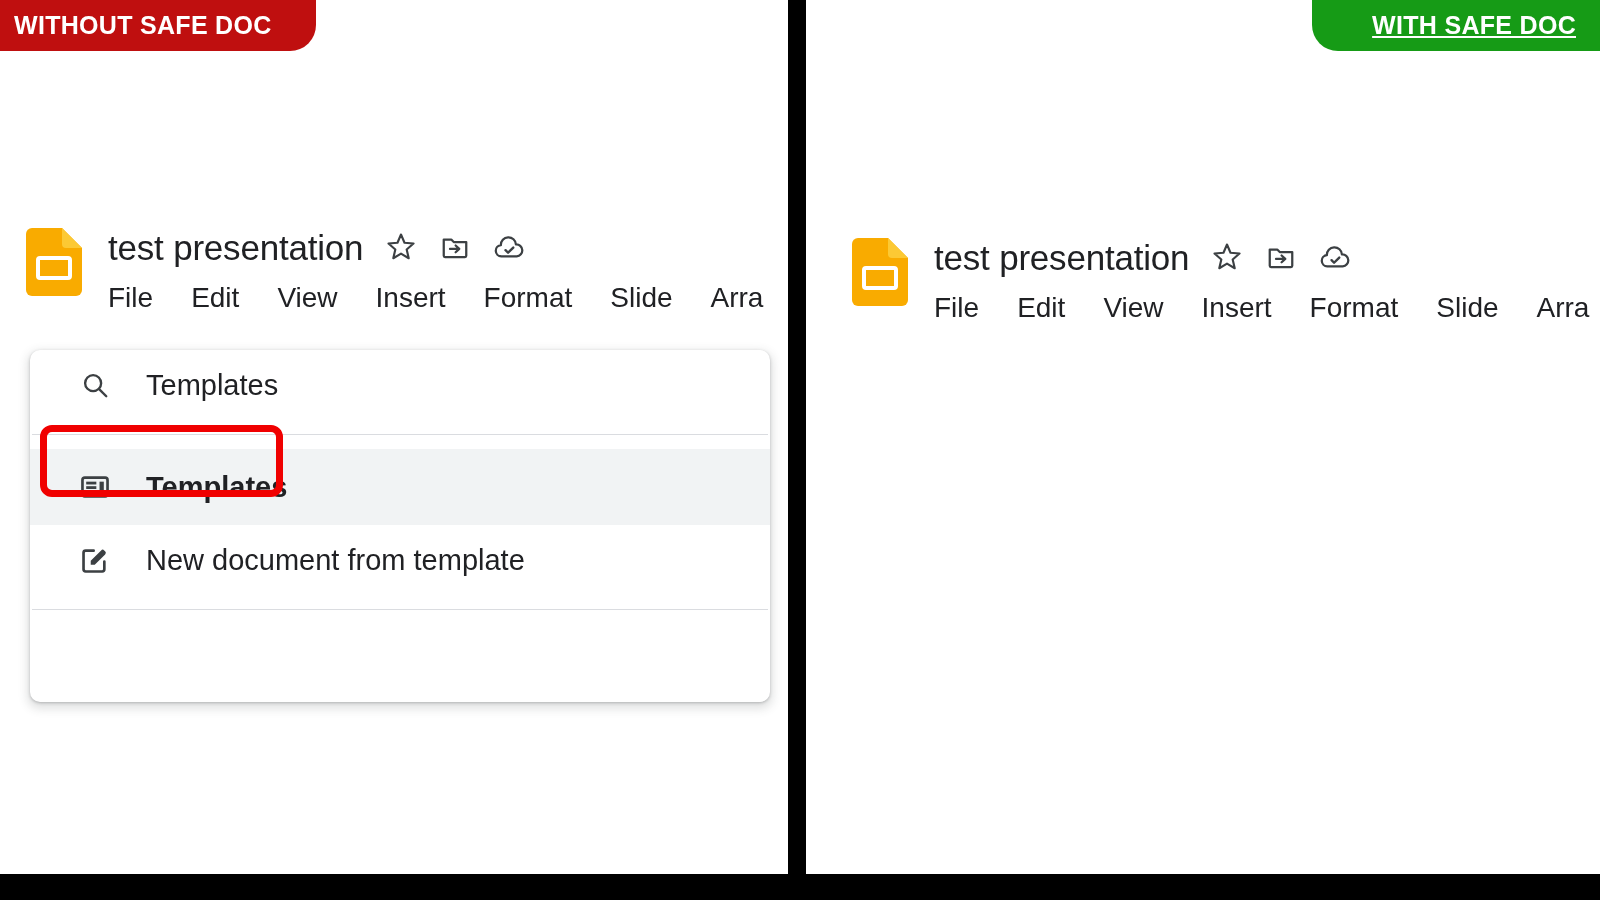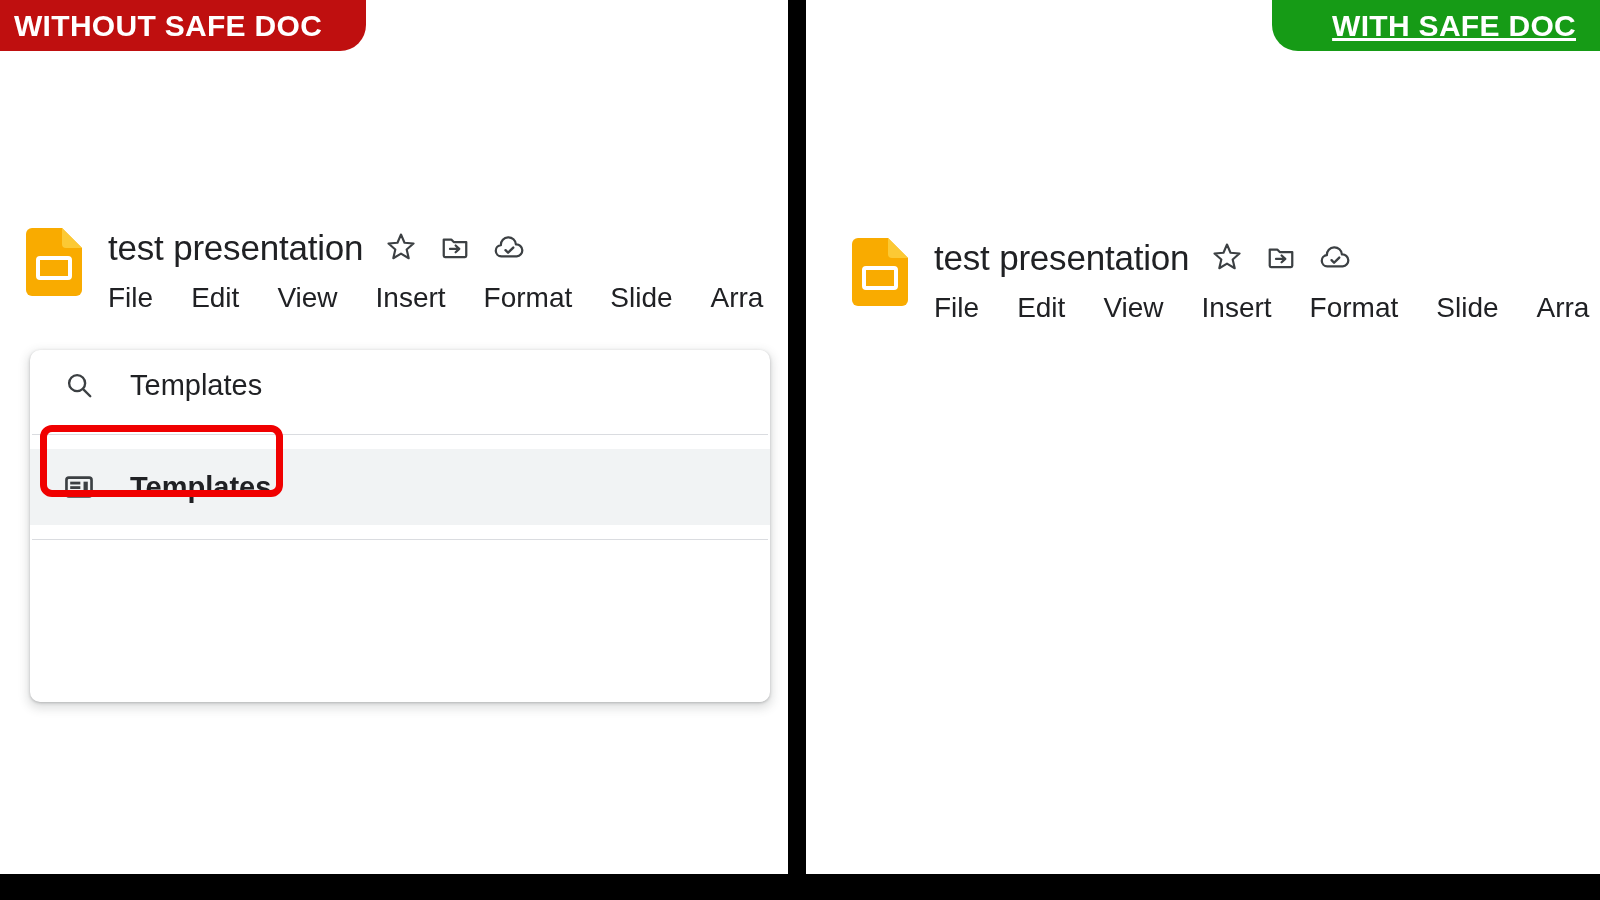--- a/index.html
+++ b/index.html
@@ -32,21 +32,21 @@
   .panel-right { left: 806px; width: 794px; height: 874px; }
 
   
   .badge {
     position: absolute;
     top: 0;
     height: 51px;
     display: flex;
     align-items: center;
     color: #ffffff;
-    font-size: 30px;
+    font-size: 25px;
     font-weight: bold;
     letter-spacing: 0.3px;
     z-index: 40;
     white-space: nowrap;
   }
   .badge-without {
     left: 0;
     padding: 0 44px 0 14px;
     background: #bf0f0f;
     border-bottom-right-radius: 26px;
@@ -169,21 +169,21 @@
     white-space: nowrap;
     line-height: 1;
   }
   .dd-sep {
     height: 1px;
     background: #dadce0;
     margin: 0 2px;
   }
 
   
-  .dd-left .dd-row      { height: 70px; padding: 0 34px 0 32px; }
+  .dd-left .dd-row      { height: 70px; padding: 0 34px 0 48px; }
   .dd-left .dd-icon     { width: 34px; height: 34px; margin-right: 34px; }
   .dd-left .dd-label    { font-size: 29px; }
   .dd-left .dd-shortcut { font-size: 27px; }
   .dd-left .row-search  { height: 70px; }
   .dd-left .row-highlight {
     background: #f1f3f4;
     height: 76px;
   }
   .dd-left .row-highlight .dd-label { font-weight: bold; }
   .dd-left .dd-sep { margin: 14px 2px 14px 2px; }
@@ -280,20 +280,29 @@
             <rect x="2.6" y="5" width="18.8" height="14" rx="1.8" fill="none" stroke="#3c4043" stroke-width="2"></rect>
             <rect x="5.4" y="8" width="7.6" height="2.1" fill="#3c4043"></rect>
             <rect x="5.4" y="11.4" width="7.6" height="2.1" fill="#3c4043"></rect>
             <rect x="5.4" y="14.8" width="5" height="1.9" fill="#3c4043"></rect>
             <rect x="15.4" y="8" width="3.2" height="8.7" fill="#3c4043"></rect>
           </svg>
         </span>
         <span class="dd-label">Templates</span>
       </div>
 
+      <div class="dd-row">
+        <span class="dd-icon">
+          <svg width="32" height="32" viewBox="0 0 24 24">
+            <path d="M19 13.2 V19 a1.6 1.6 0 0 1 -1.6 1.6 H5 A1.6 1.6 0 0 1 3.4 19 V6.6 A1.6 1.6 0 0 1 5 5 h6" fill="none" stroke="#3c4043" stroke-width="2" stroke-linecap="round"></path>
+            <path d="M8.8 15.6 L8.8 12.6 L16.6 4.8 a1.6 1.6 0 0 1 2.3 0 l0.7 0.7 a1.6 1.6 0 0 1 0 2.3 L11.8 15.6 Z" fill="#3c4043"></path>
+          </svg>
+        </span>
+        <span class="dd-label">New document from template</span>
+      </div>
 
       <div class="dd-sep"></div>
       <div class="spacer-row"></div>
 
 
       <div class="annot-box"></div>
     </div>
 
     <div class="badge badge-without">
       <span>WITHOUT SAFE DOC</span>

